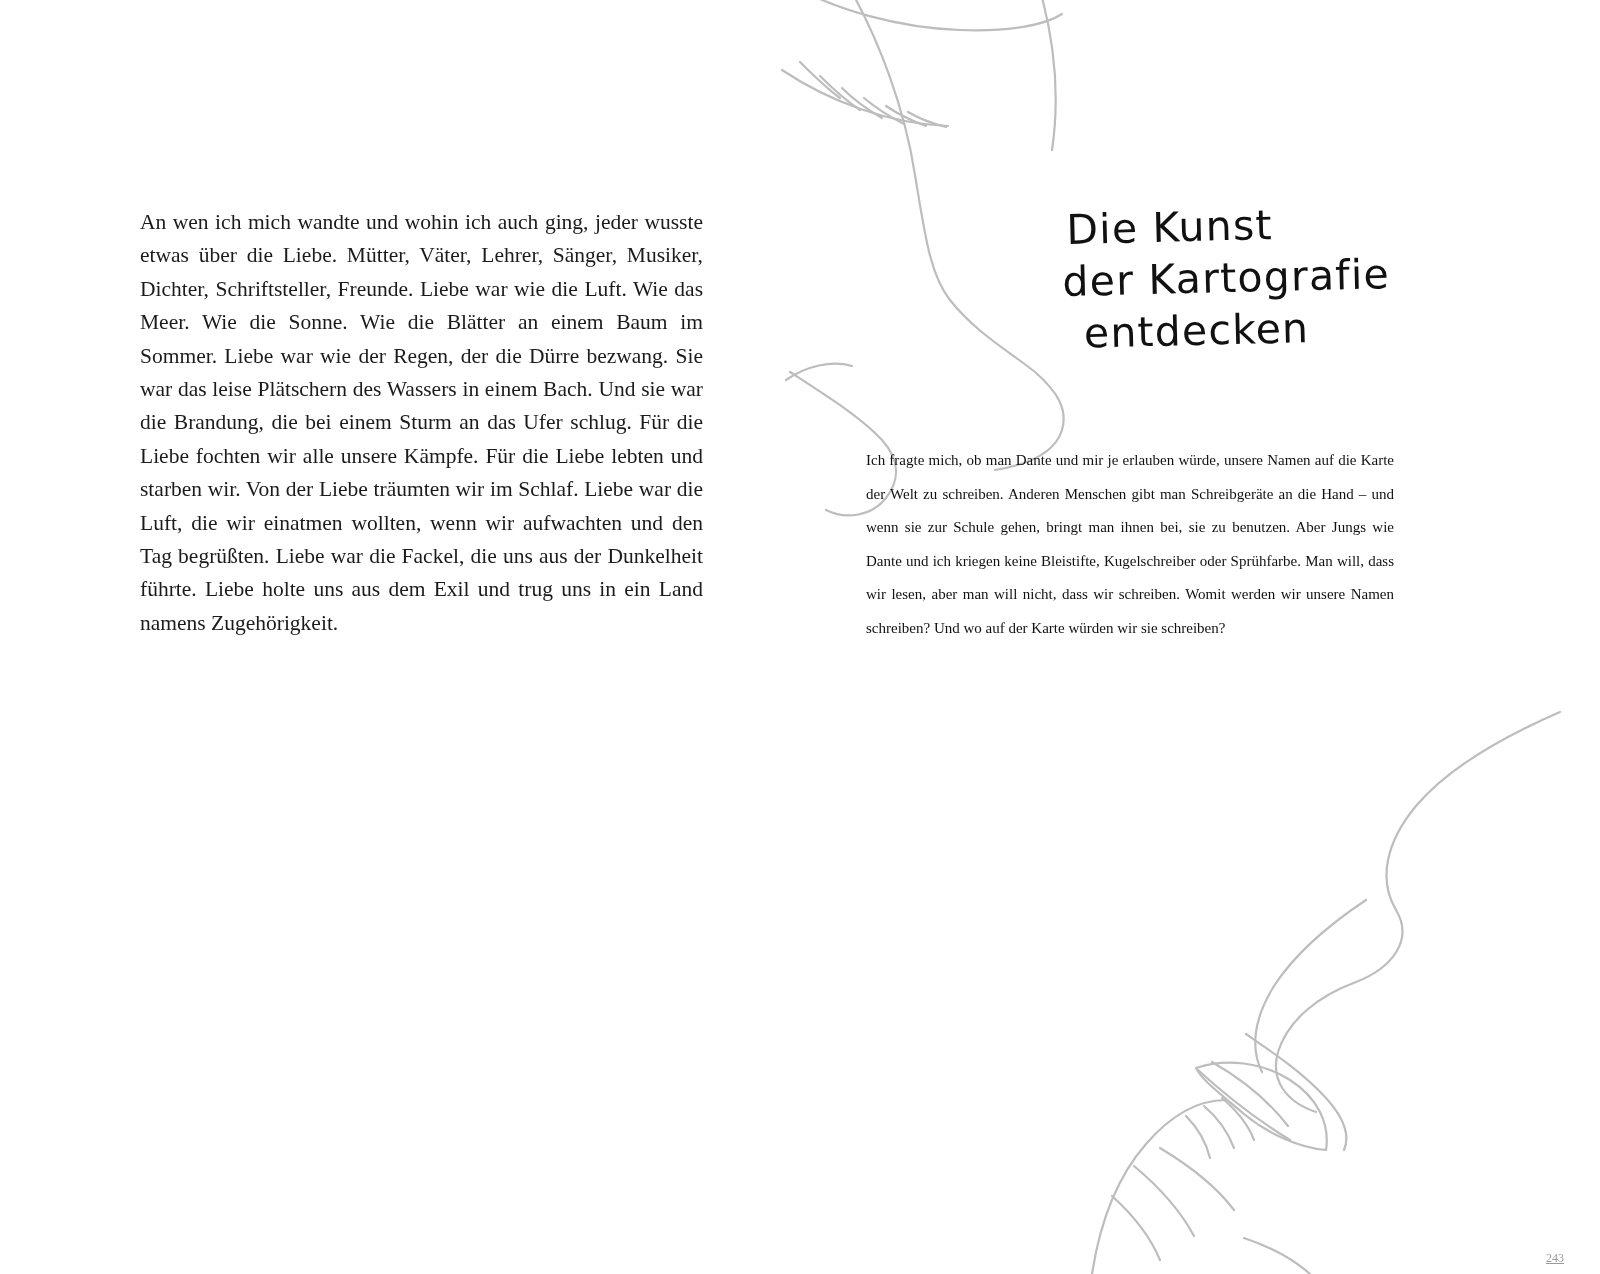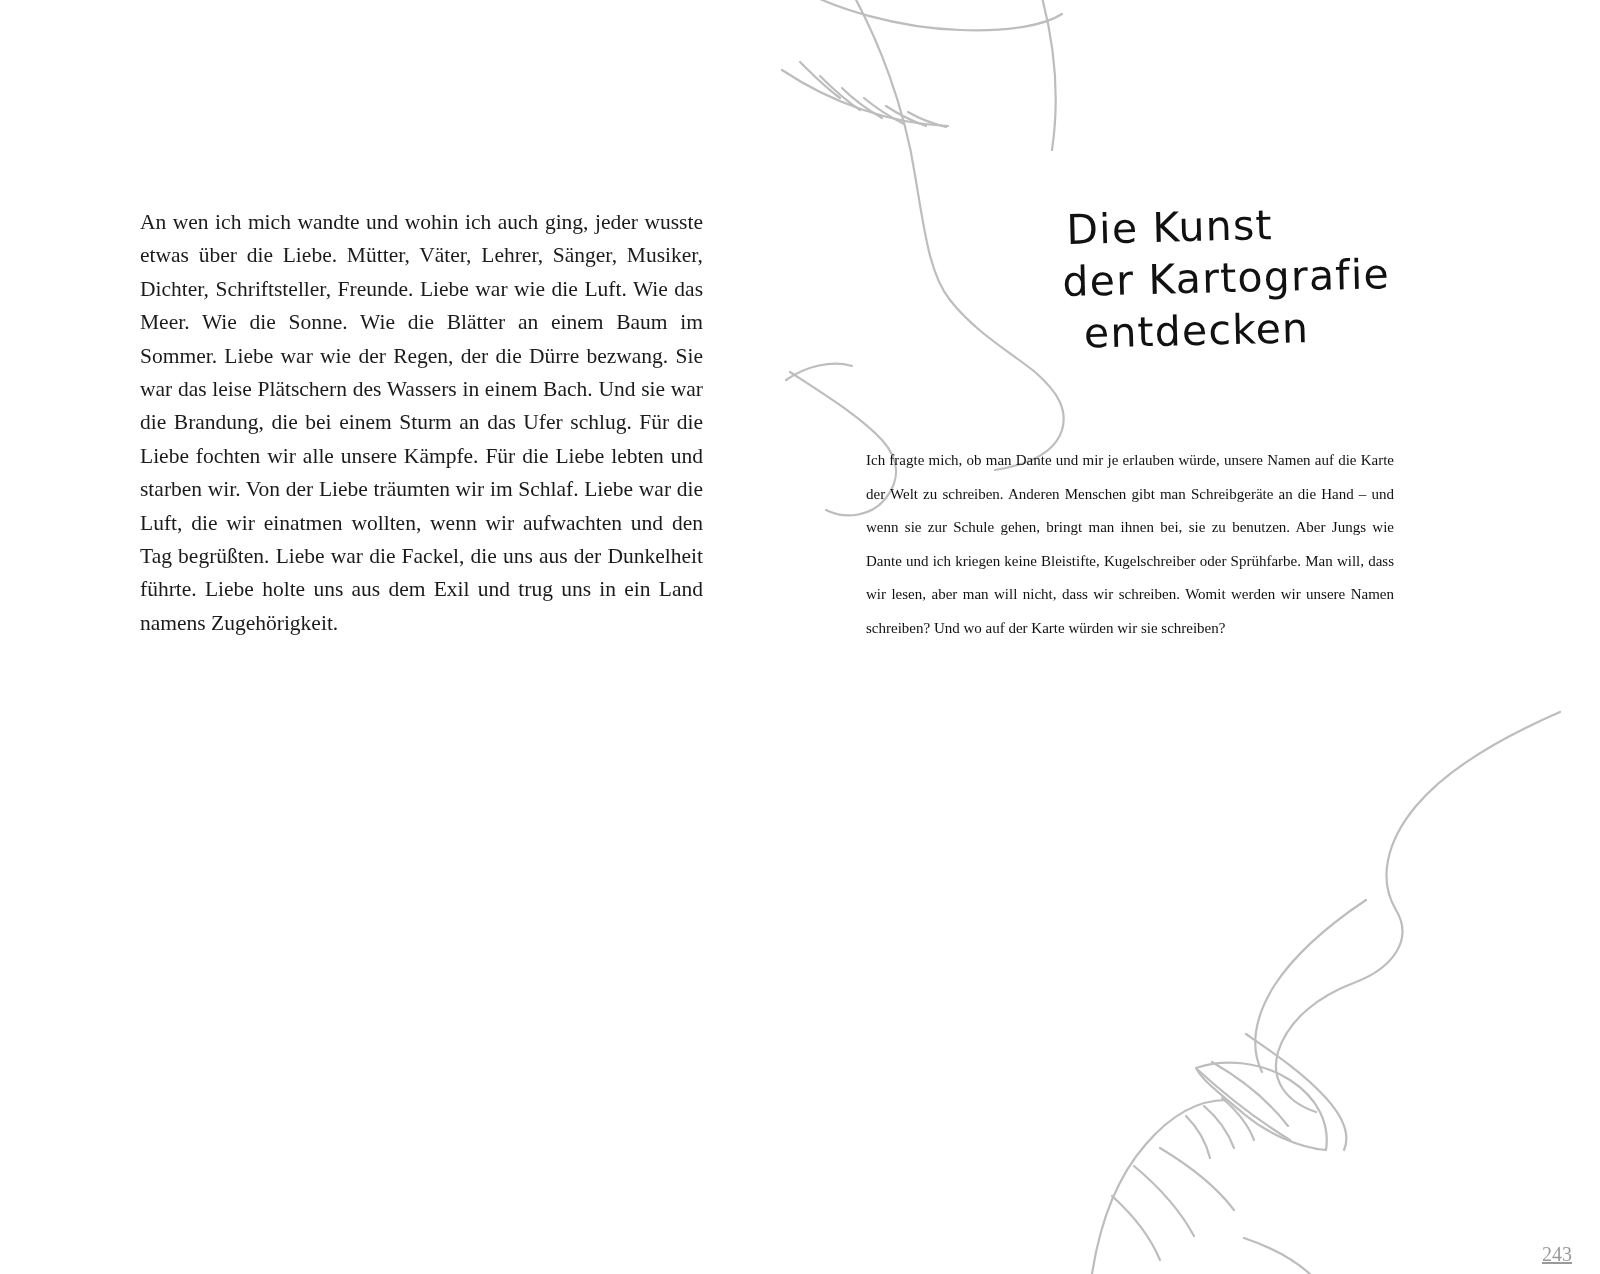--- a/index.html
+++ b/index.html
@@ -74,24 +74,24 @@
     font-family: "Liberation Serif", serif;
     font-size: 15px;
     line-height: 33.6px;
     text-align: justify;
     text-justify: inter-word;
     color: #111111;
   }
 
   .page-number {
     position: absolute;
-    right: 28px;
+    right: 36px;
     bottom: 8px;
     font-family: "Liberation Serif", serif;
-    font-size: 20px;
+    font-size: 12px;
     color: #9a9a9a;
     text-decoration: underline;
   }
 </style>
 </head>
 <body>
 
 <div class="page">
 
   <svg class="artwork" viewBox="0 0 1600 1274" xmlns="http://www.w3.org/2000/svg" aria-hidden="true">

